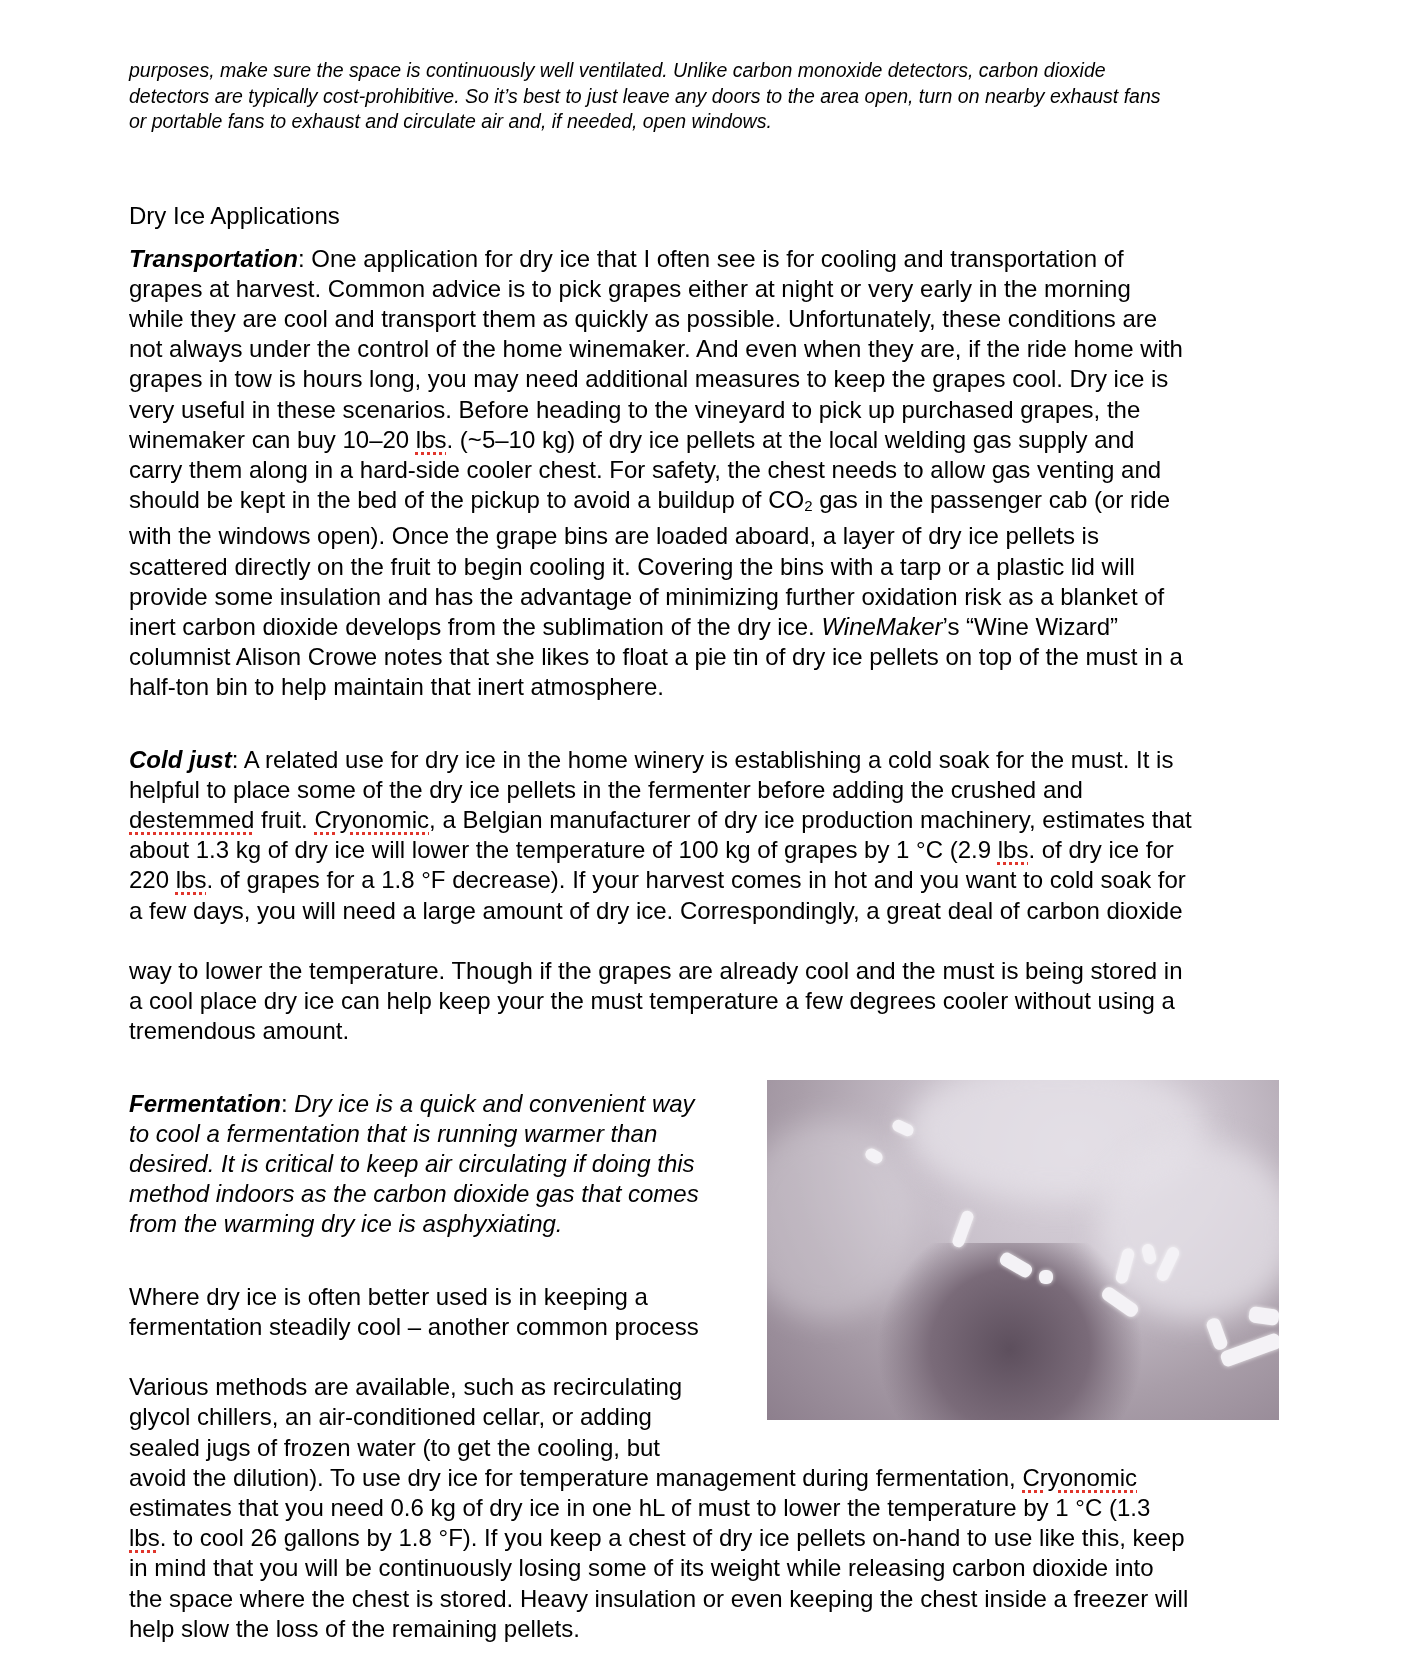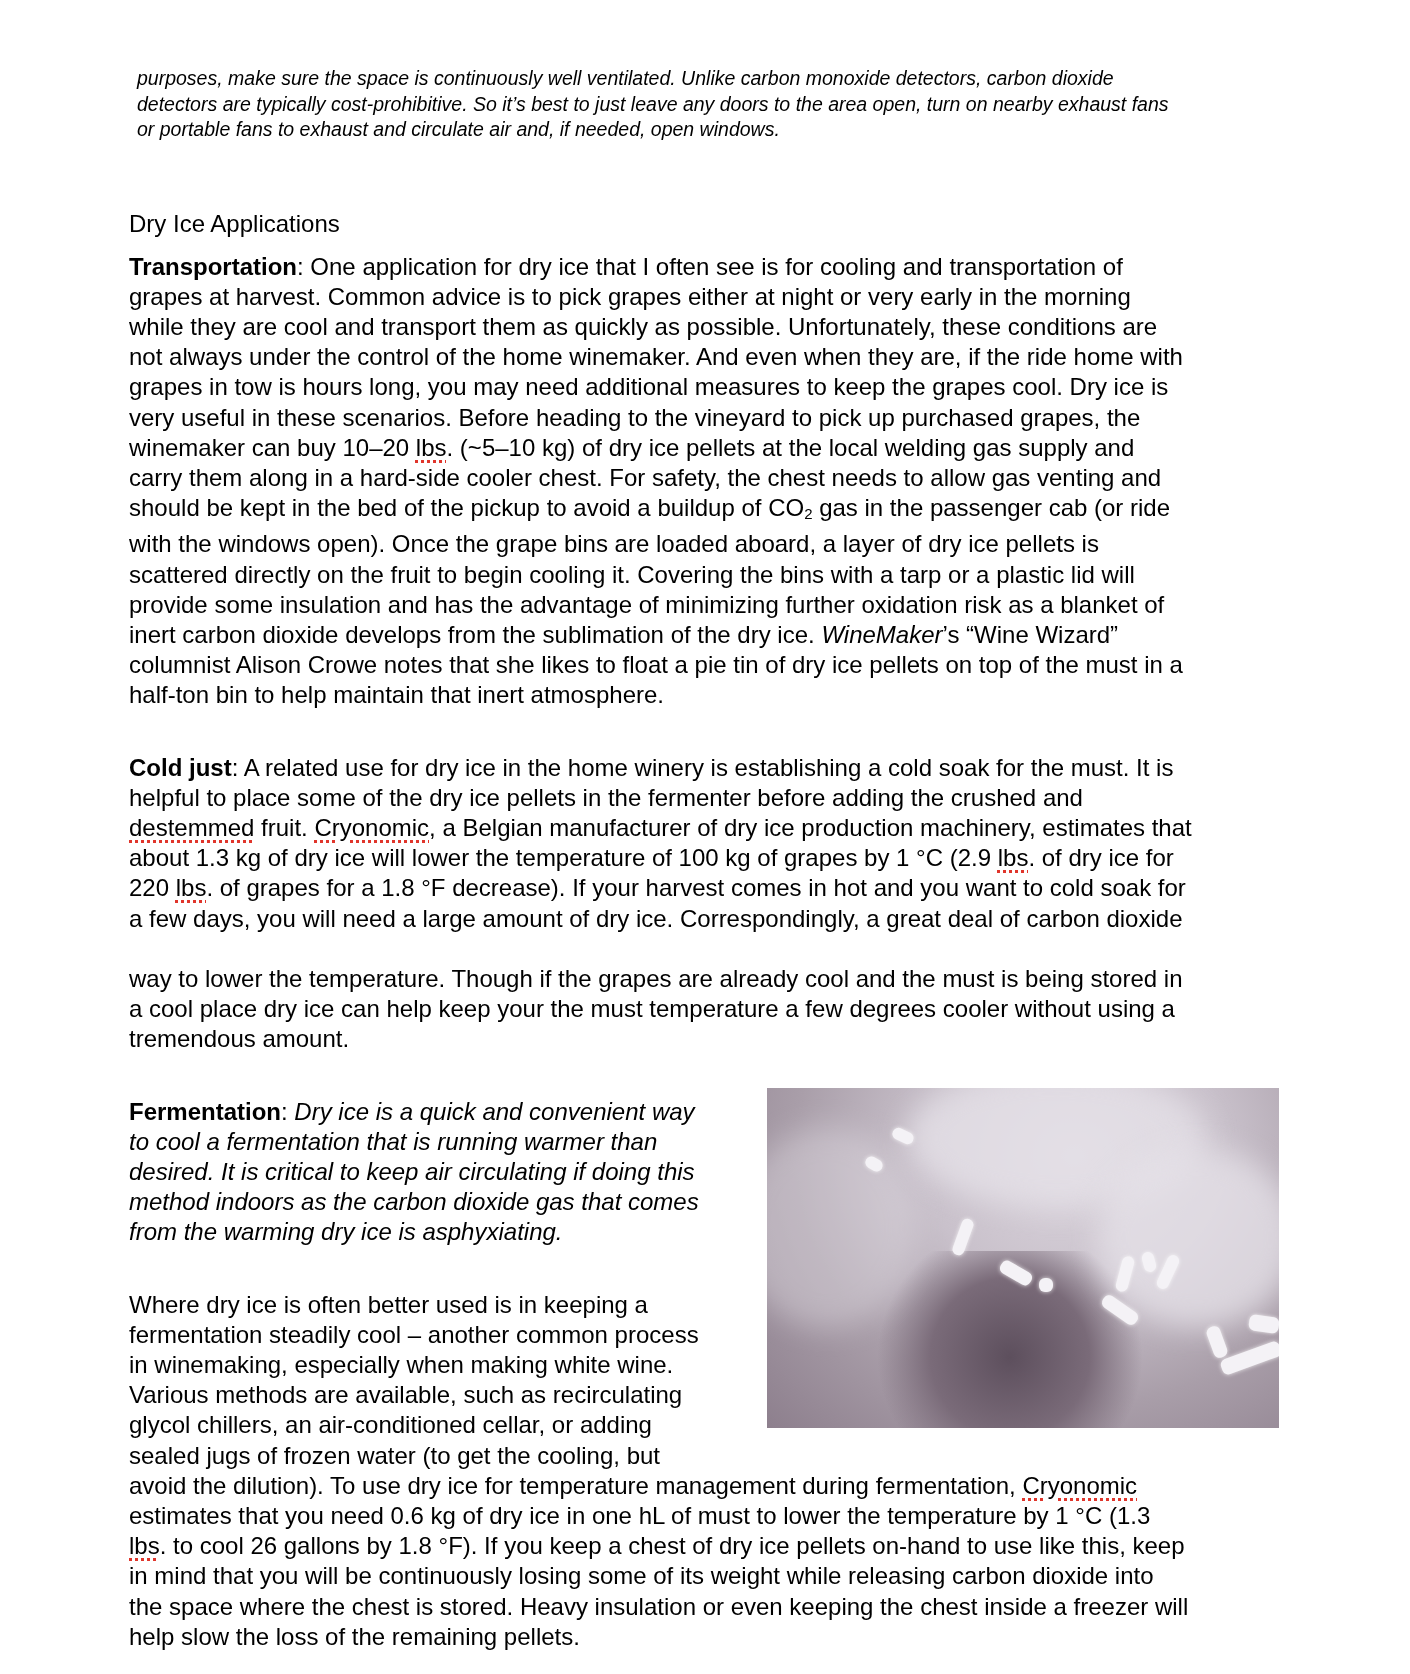--- a/index.html
+++ b/index.html
@@ -1,23 +1,23 @@
 <!DOCTYPE html>
 <html><head>
 <meta charset="utf-8">
 <style>
   html, body { margin: 0; padding: 0; background: #ffffff; }
   body { width: 1410px; height: 1674px; position: relative; overflow: hidden;
          font-family: "Liberation Sans", "DejaVu Sans", sans-serif; color: #000; }
   .page { position: absolute; left: 129px; top: 58px; width: 1160px; }
-  .intro { font-style: italic; font-size: 19.5px; line-height: 25.5px; margin: 8px; }
+  .intro { font-style: italic; font-size: 19.5px; line-height: 25.5px; margin: 0; }
   .heading { font-size: 24px; line-height: 30px; margin: 66px 0 13px 0; font-weight: normal; }
   .para { font-size: 24px; line-height: 30.2px; margin: 0; }
   .gap { height: 42px; }
-  .term { font-weight: bold; }
+  .term { font-weight: bold; font-style: italic; }
   .it { font-style: italic; }
   .spell { text-decoration: underline dotted #e0352b; text-decoration-thickness: 3px; text-underline-offset: 4px; }
   .ferm-block { position: relative; }
   .photo { position: absolute; left: 638px; top: -9px; width: 512px; height: 340px; overflow: hidden;
            background: radial-gradient(ellipse at 60% 20%, #dcd6de 0%, #c9c1cb 35%, #a99ea9 65%, #8d7f8d 100%); }
   .photo .fog { position: absolute; border-radius: 50%; background: rgba(230,226,232,0.75); filter: blur(14px); }
   .photo .grapes { position: absolute; left: 20%; top: 48%; width: 55%; height: 52%;
            background: radial-gradient(circle at 50% 60%, #5d4f5d 0%, #7a6b79 45%, rgba(140,128,140,0) 75%); }
   .photo .pellet { position: absolute; background: #f4f2f6; border-radius: 6px; box-shadow: 0 0 4px rgba(255,255,255,0.8); }
   .narrow { width: 620px; }
@@ -97,21 +97,21 @@
       <span class="it">desired. It is critical to keep air circulating if doing this</span><br>
       <span class="it">method indoors as the carbon dioxide gas that comes</span><br>
       <span class="it">from the warming dry ice is asphyxiating.</span>
     </p>
 
     <div class="gap"></div>
 
     <p class="para">
       <span>Where dry ice is often better used is in keeping a</span><br>
       <span>fermentation steadily cool – another common process</span><br>
-      <span>in winemaking, especially when making white wine.</span><br>
+      <br>
       <span>Various methods are available, such as recirculating</span><br>
       <span>glycol chillers, an air-conditioned cellar, or adding</span><br>
       <span>sealed jugs of frozen water (to get the cooling, but</span><br>
       <span>avoid the dilution). To use dry ice for temperature management during fermentation, </span><span class="spell">Cryonomic</span><br>
       <span>estimates that you need 0.6 kg of dry ice in one hL of must to lower the temperature by 1 °C (1.3</span><br>
       <span class="spell">lbs</span><span>. to cool 26 gallons by 1.8 °F). If you keep a chest of dry ice pellets on-hand to use like this, keep</span><br>
       <span>in mind that you will be continuously losing some of its weight while releasing carbon dioxide into</span><br>
       <span>the space where the chest is stored. Heavy insulation or even keeping the chest inside a freezer will</span><br>
       <span>help slow the loss of the remaining pellets.</span>
     </p>

